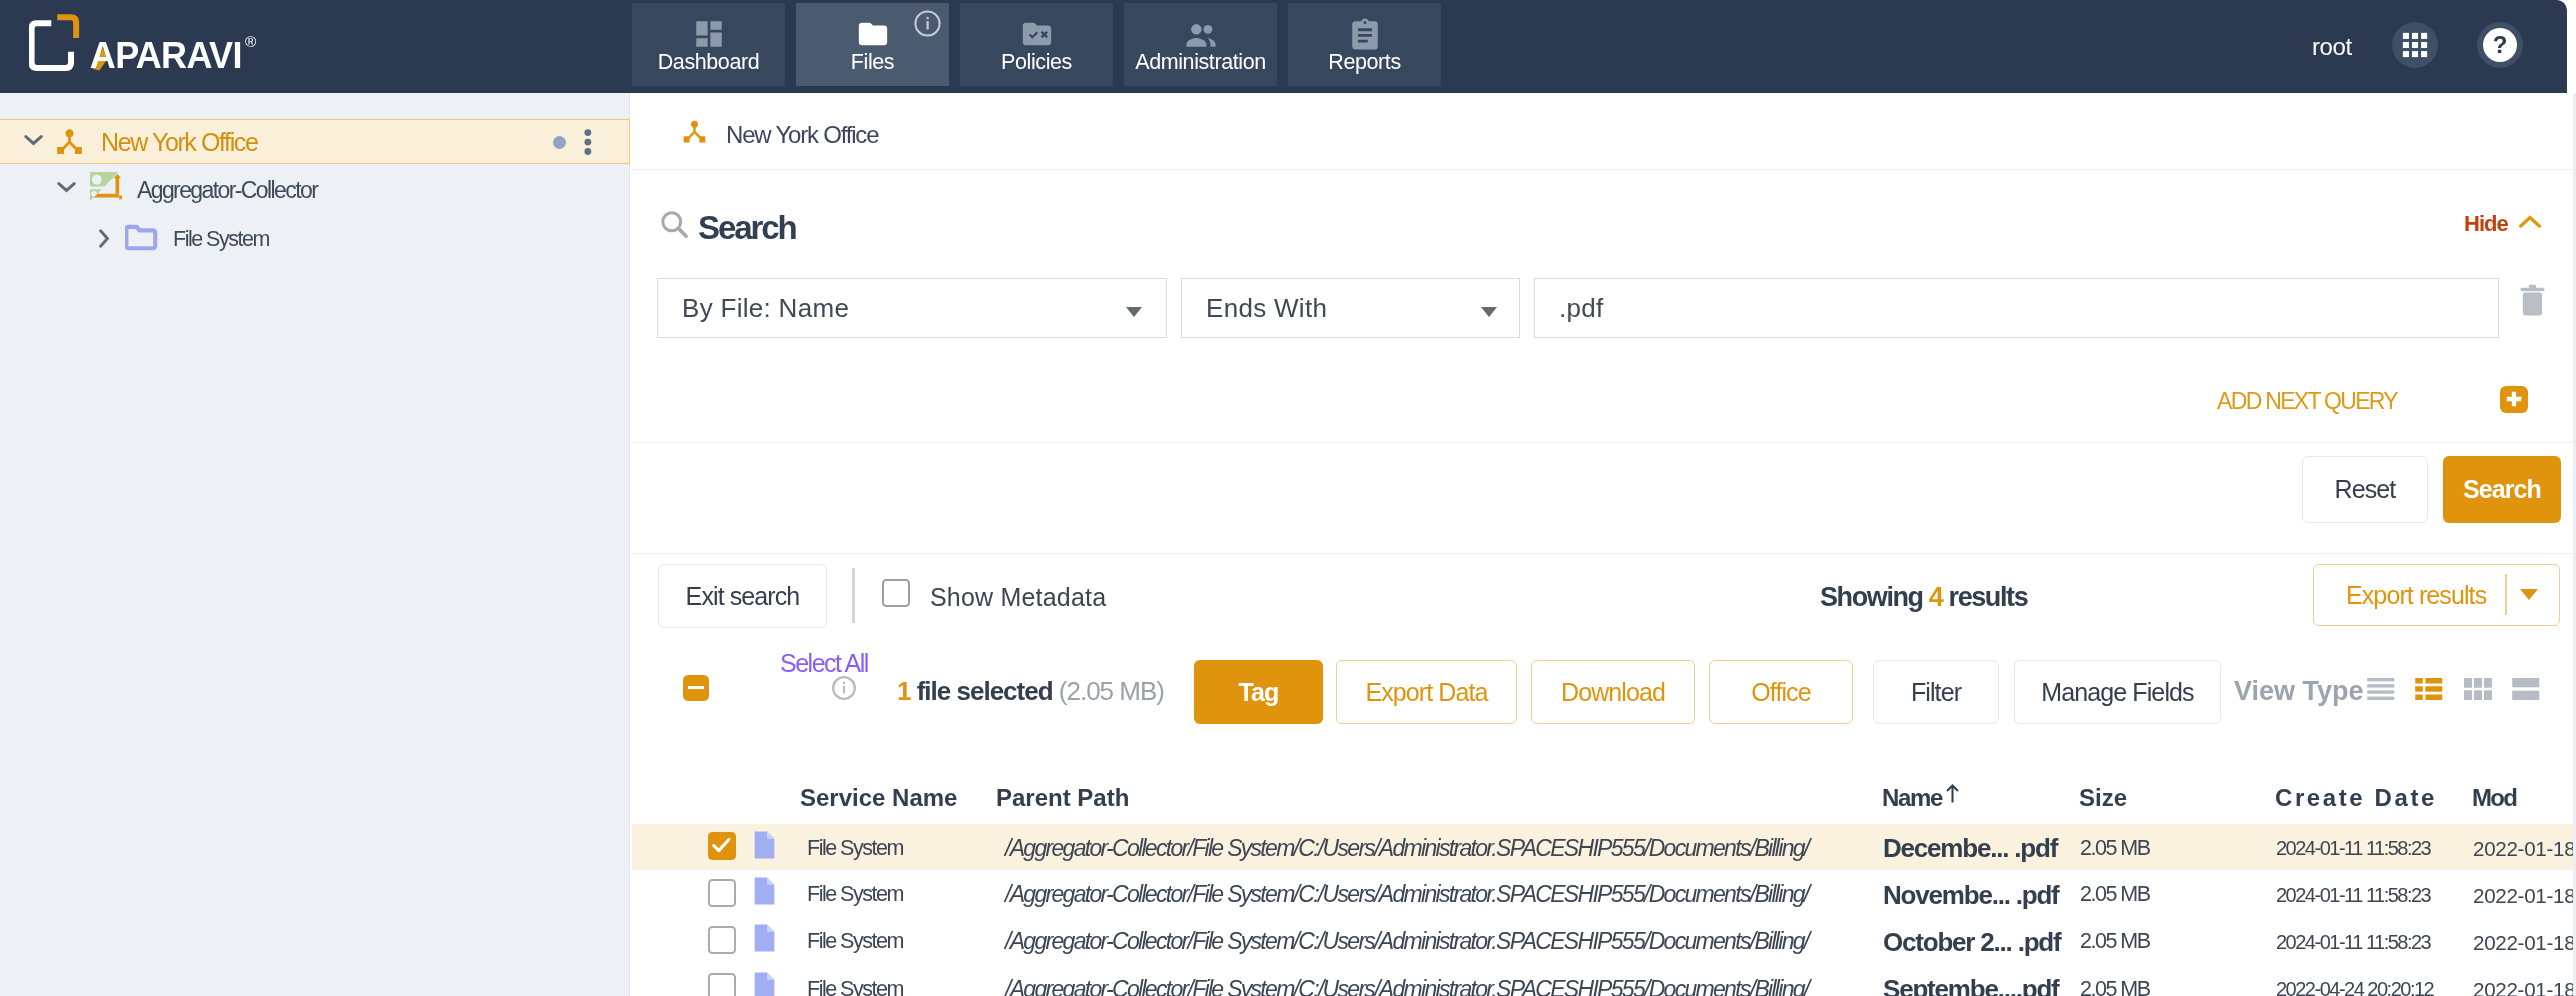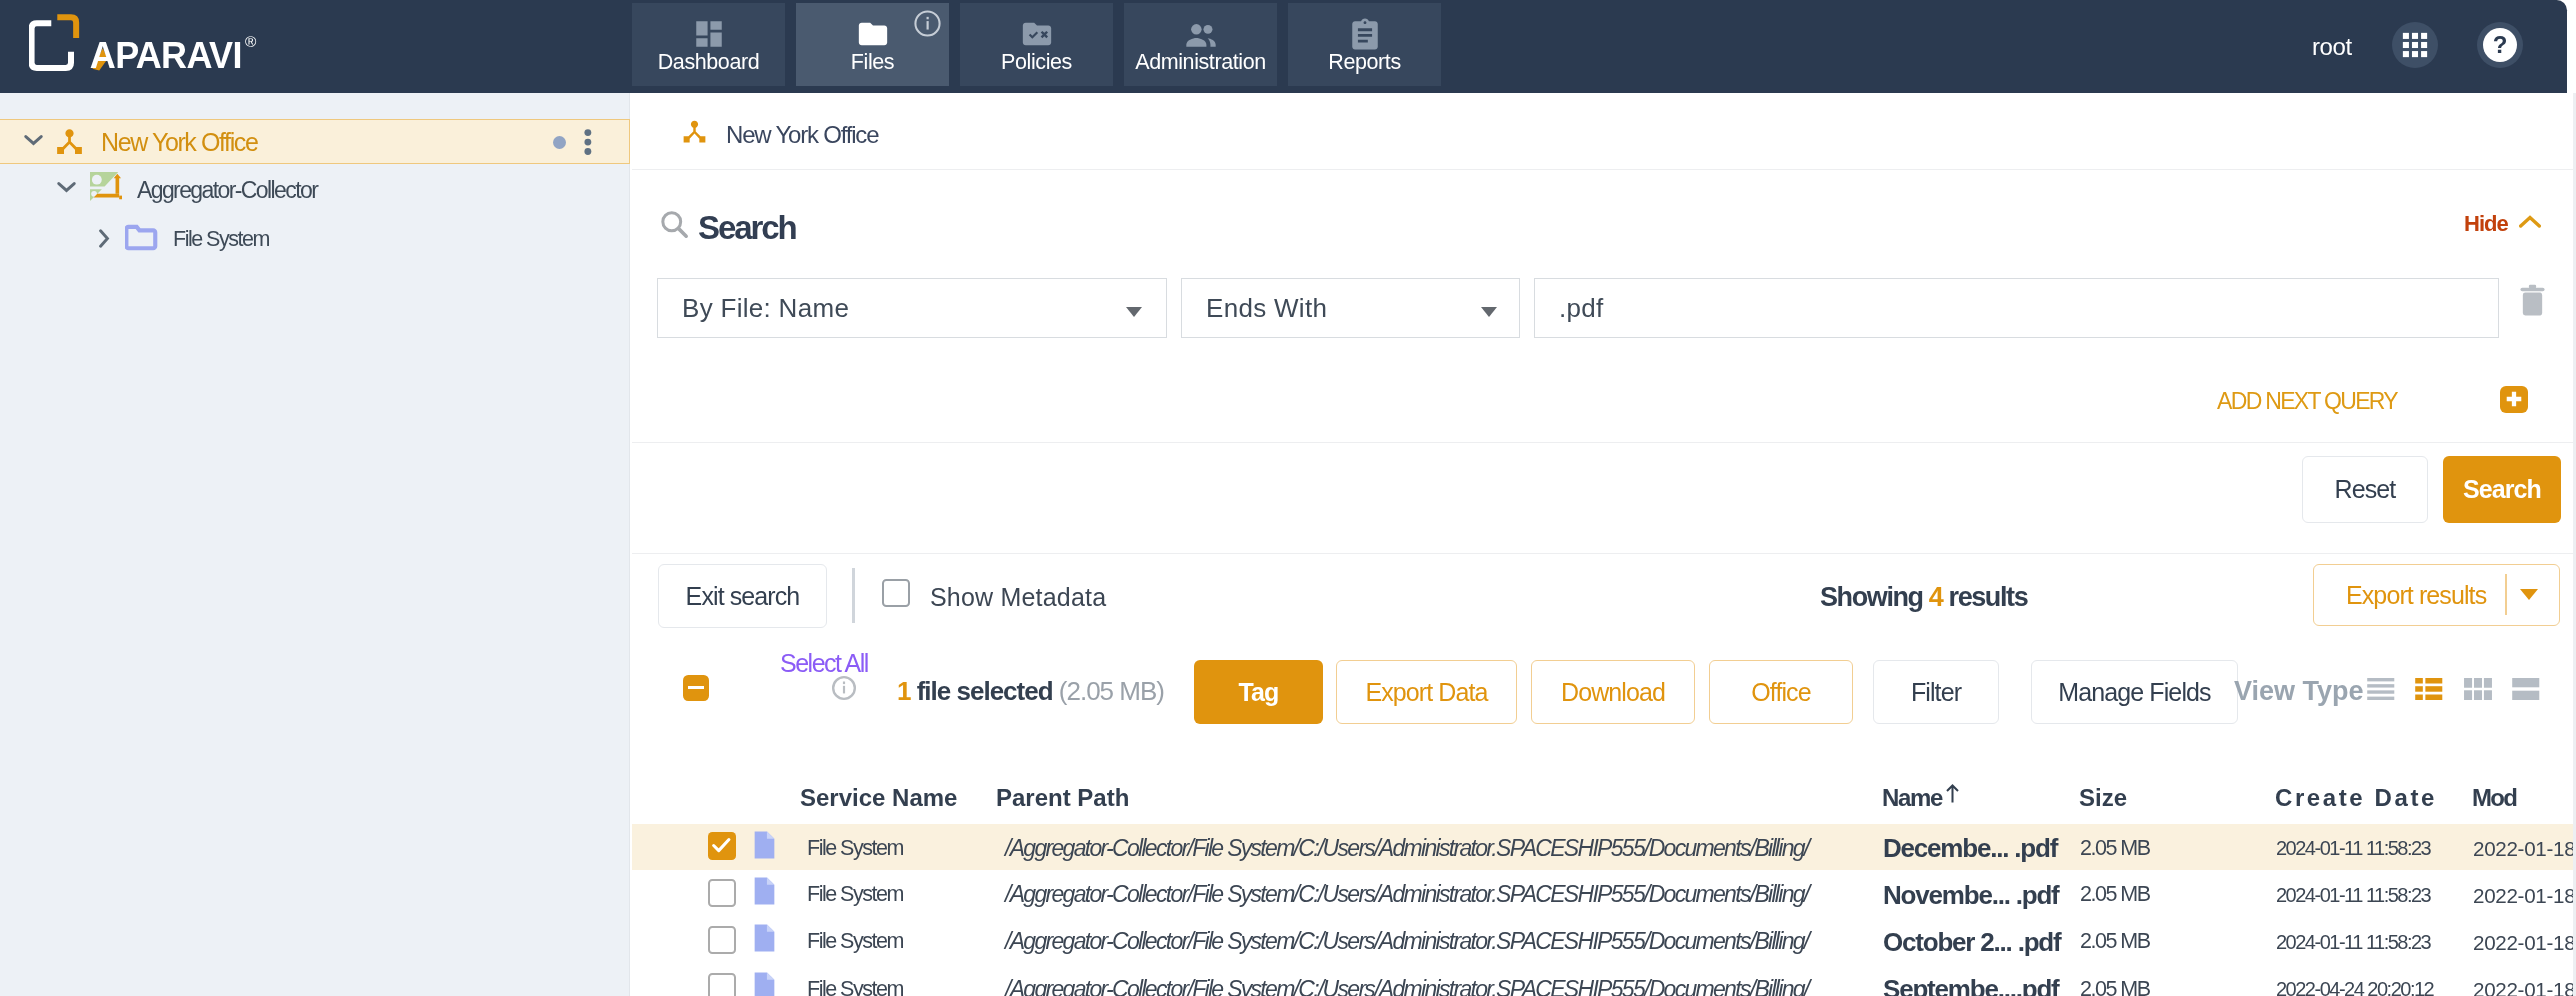--- a/index.html
+++ b/index.html
@@ -231,21 +231,21 @@
         <rect x="11" y="10" width="2" height="7" fill="#B9BDC2"></rect>
         <rect x="11" y="6" width="2" height="2.4" fill="#B9BDC2"></rect>
       </svg>
     <div class="abs" style="left:265px; top:583px; font-size:26px; letter-spacing:-1px;"><span style="color:#E0940E; font-weight:bold;">1</span> <span style="color:#333F4F; font-weight:bold;">file selected</span> <span style="color:#9AA1A9;">(2.05 MB)</span></div>
 
     <div class="btn ofill" style="left:562px; top:567px; width:129px; height:64px; font-weight:bold;">Tag</div>
     <div class="btn oline" style="left:704px; top:567px; width:181px; height:64px;">Export Data</div>
     <div class="btn oline" style="left:899px; top:567px; width:164px; height:64px;">Download</div>
     <div class="btn oline" style="left:1077px; top:567px; width:144px; height:64px;">Office</div>
     <div class="btn gray" style="left:1241px; top:567px; width:126px; height:64px;">Filter</div>
-    <div class="btn gray" style="left:1382px; top:567px; width:207px; height:64px;margin-left:17px;">Manage Fields</div>
+    <div class="btn gray" style="left:1382px; top:567px; width:207px; height:64px;">Manage Fields</div>
     <div class="abs" style="left:1602px; top:583px; font-size:27px; letter-spacing:0px; font-weight:bold; color:#9AA5B0;">View Type</div>
 
     <svg class="abs" style="left:1735px; top:585px;" width="27.5" height="22" viewBox="0 0 32 26">
         <g fill="#B5BCC4">
           <rect x="0" y="0" width="32" height="4"></rect>
           <rect x="0" y="7.3" width="32" height="4"></rect>
           <rect x="0" y="14.6" width="32" height="4"></rect>
           <rect x="0" y="22" width="32" height="4"></rect>
         </g>
       </svg>

